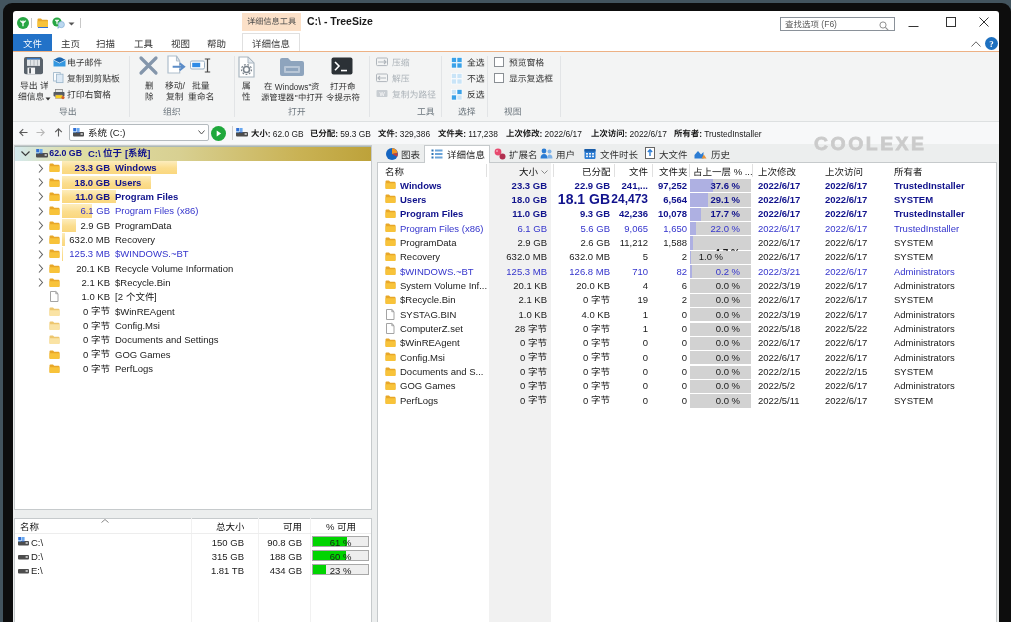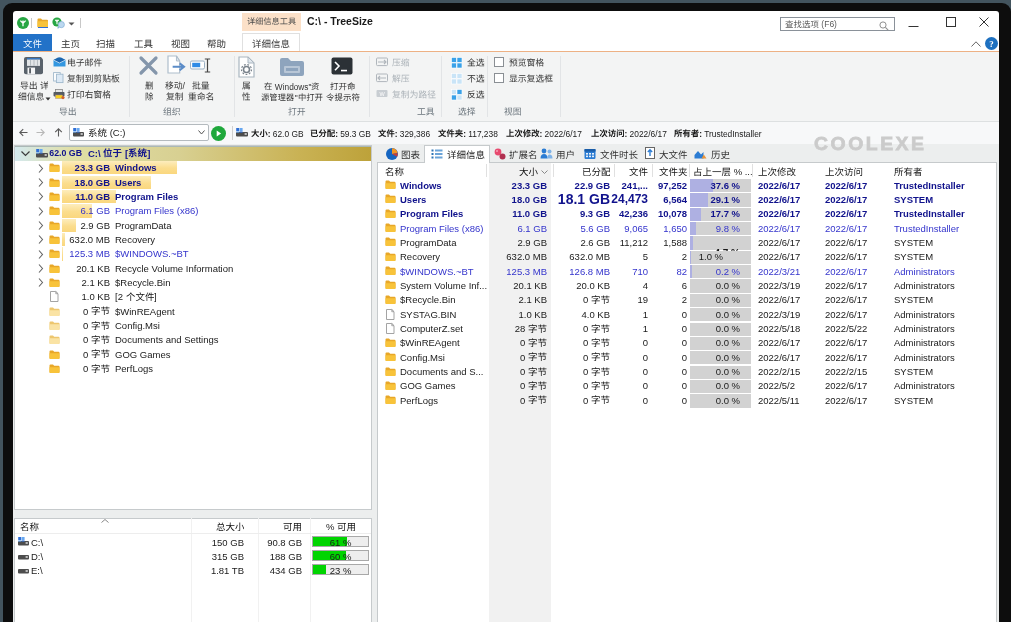--- a/index.html
+++ b/index.html
@@ -1157,21 +1157,21 @@
     <path d="M0.5 1.5 Q0.5 0.5 1.5 0.5 L4 0.5 L5.2 1.8 L9.5 1.8 Q10.5 1.8 10.5 2.8 L10.5 8 Q10.5 9 9.5 9 L1.5 9 Q0.5 9 0.5 8 Z" fill="#e8a728"></path>
     <path d="M0.5 3.2 L10.5 3.2 L10.5 8 Q10.5 9 9.5 9 L1.5 9 Q0.5 9 0.5 8 Z" fill="#f8c33a"></path>
   </svg>
 <div class="a" style="left:400px;top:222.55px;font-size:9.5px;line-height:11.875px;color:#3434cc;font-weight:normal;white-space:nowrap">Program Files (x86)</div>
 <div class="a" style="right:464px;top:222.55px;font-size:9.5px;line-height:11.875px;color:#3434cc;font-weight:normal;white-space:nowrap">6.1 GB</div>
 <div class="a" style="right:401px;top:222.55px;font-size:9.5px;line-height:11.875px;color:#3434cc;font-weight:normal;white-space:nowrap">5.6 GB</div>
 <div class="a" style="right:363px;top:222.55px;font-size:9.5px;line-height:11.875px;color:#3434cc;font-weight:normal;white-space:nowrap">9,065</div>
 <div class="a" style="right:324px;top:222.55px;font-size:9.5px;line-height:11.875px;color:#3434cc;font-weight:normal;white-space:nowrap">1,650</div>
 <div class="a" style="left:690px;top:222.05px;width:61px;height:13.3px;background:#d2d2d2"></div>
 <div class="a" style="left:690px;top:222.05px;width:5.978px;height:13.3px;background:#aeb0e2"></div>
-<div class="a" style="right:271px;top:222.55px;font-size:9.5px;line-height:11.875px;color:#3434cc;font-weight:normal;white-space:nowrap">9.8 %</div>
+<div class="a" style="right:271px;top:222.55px;font-size:9.5px;line-height:11.875px;color:#3434cc;font-weight:normal;white-space:nowrap">22.0 %</div>
 <div class="a" style="left:758px;top:222.55px;font-size:9.5px;line-height:11.875px;color:#3434cc;font-weight:normal;white-space:nowrap">2022/6/17</div>
 <div class="a" style="left:825px;top:222.55px;font-size:9.5px;line-height:11.875px;color:#3434cc;font-weight:normal;white-space:nowrap">2022/6/17</div>
 <div class="a" style="left:894px;top:222.55px;font-size:9.5px;line-height:11.875px;color:#3434cc;font-weight:normal;white-space:nowrap">TrustedInstaller</div>
 <svg class="a" style="left:385px;top:237.4px;width:11px;height:9.5px;overflow:visible" viewBox="0 0 11 9.5">
     <path d="M0.5 1.5 Q0.5 0.5 1.5 0.5 L4 0.5 L5.2 1.8 L9.5 1.8 Q10.5 1.8 10.5 2.8 L10.5 8 Q10.5 9 9.5 9 L1.5 9 Q0.5 9 0.5 8 Z" fill="#e8a728"></path>
     <path d="M0.5 3.2 L10.5 3.2 L10.5 8 Q10.5 9 9.5 9 L1.5 9 Q0.5 9 0.5 8 Z" fill="#f8c33a"></path>
   </svg>
 <div class="a" style="left:400px;top:236.9px;font-size:9.5px;line-height:11.875px;color:#1a1a1a;font-weight:normal;white-space:nowrap">ProgramData</div>
 <div class="a" style="right:464px;top:236.9px;font-size:9.5px;line-height:11.875px;color:#1a1a1a;font-weight:normal;white-space:nowrap">2.9 GB</div>
 <div class="a" style="right:401px;top:236.9px;font-size:9.5px;line-height:11.875px;color:#1a1a1a;font-weight:normal;white-space:nowrap">2.6 GB</div>

